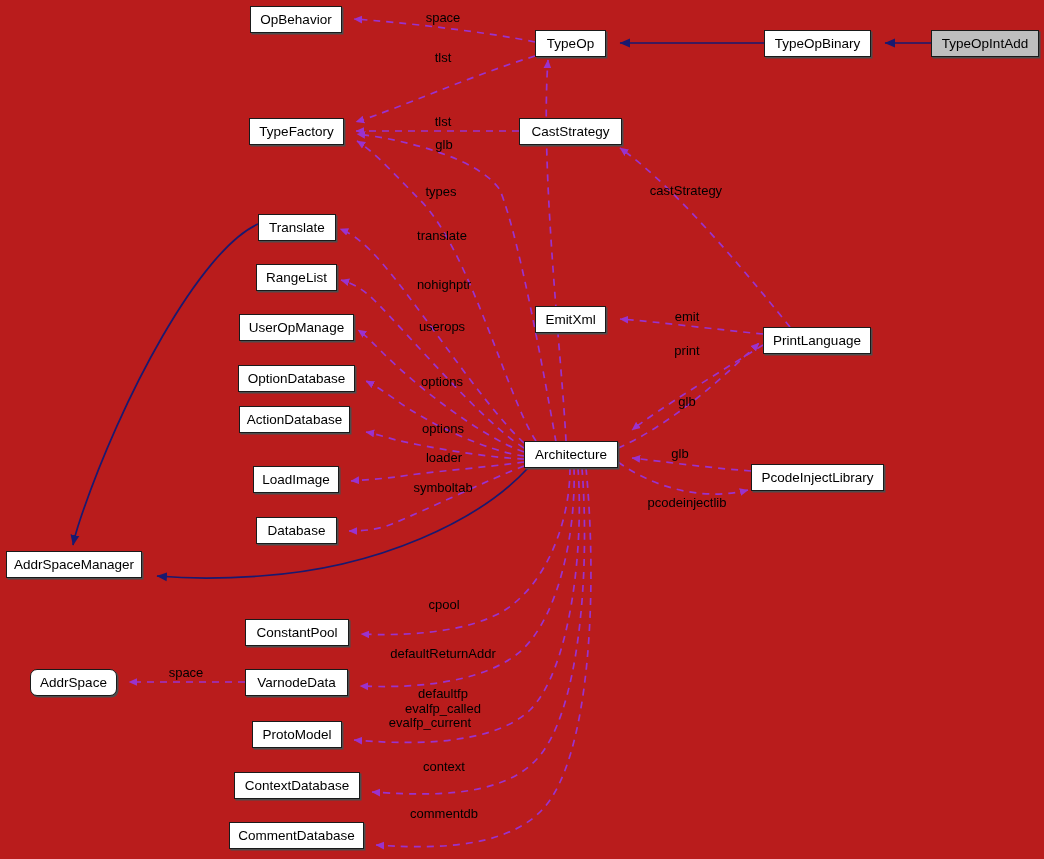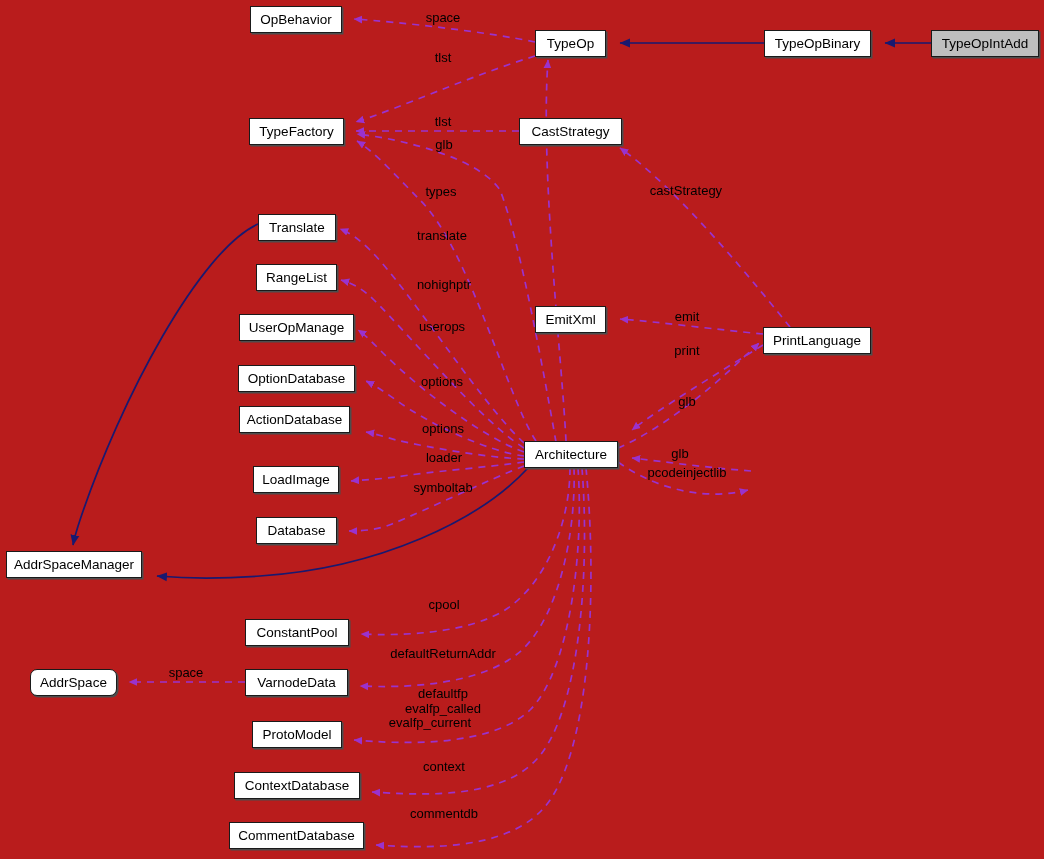--- a/index.html
+++ b/index.html
@@ -138,20 +138,21 @@
   <div class="node" style="left:249px;top:118px;width:95px;height:27px;">TypeFactory</div>
   <div class="node" style="left:519px;top:118px;width:103px;height:27px;">CastStrategy</div>
   <div class="node" style="left:258px;top:214px;width:78px;height:27px;">Translate</div>
   <div class="node" style="left:256px;top:264px;width:81px;height:27px;">RangeList</div>
   <div class="node" style="left:239px;top:314px;width:115px;height:27px;">UserOpManage</div>
   <div class="node" style="left:535px;top:306px;width:71px;height:27px;">EmitXml</div>
   <div class="node" style="left:763px;top:327px;width:108px;height:27px;">PrintLanguage</div>
   <div class="node" style="left:238px;top:365px;width:117px;height:27px;">OptionDatabase</div>
   <div class="node" style="left:239px;top:406px;width:111px;height:27px;">ActionDatabase</div>
   <div class="node" style="left:524px;top:441px;width:94px;height:27px;">Architecture</div>
+  <div class="node" style="left:751px;top:464px;width:133px;height:27px;">PcodeInjectLibrary</div>
   <div class="node" style="left:253px;top:466px;width:86px;height:27px;">LoadImage</div>
   <div class="node" style="left:256px;top:517px;width:81px;height:27px;">Database</div>
   <div class="node" style="left:6px;top:551px;width:136px;height:27px;">AddrSpaceManager</div>
   <div class="node" style="left:245px;top:619px;width:104px;height:27px;">ConstantPool</div>
   <div class="node" style="left:30px;top:669px;width:87px;height:27px;border-radius:7px;">AddrSpace</div>
   <div class="node" style="left:245px;top:669px;width:103px;height:27px;">VarnodeData</div>
   <div class="node" style="left:252px;top:721px;width:90px;height:27px;">ProtoModel</div>
   <div class="node" style="left:234px;top:772px;width:126px;height:27px;">ContextDatabase</div>
   <div class="node" style="left:229px;top:822px;width:135px;height:27px;">CommentDatabase</div>
 
@@ -165,21 +166,21 @@
   <div class="edge-label" style="left:444px;top:278px;transform:translateX(-50%);">nohighptr</div>
   <div class="edge-label" style="left:442px;top:320px;transform:translateX(-50%);">userops</div>
   <div class="edge-label" style="left:687px;top:310px;transform:translateX(-50%);">emit</div>
   <div class="edge-label" style="left:687px;top:344px;transform:translateX(-50%);">print</div>
   <div class="edge-label" style="left:442px;top:375px;transform:translateX(-50%);">options</div>
   <div class="edge-label" style="left:687px;top:395px;transform:translateX(-50%);">glb</div>
   <div class="edge-label" style="left:443px;top:422px;transform:translateX(-50%);">options</div>
   <div class="edge-label" style="left:680px;top:447px;transform:translateX(-50%);">glb</div>
   <div class="edge-label" style="left:444px;top:451px;transform:translateX(-50%);">loader</div>
   <div class="edge-label" style="left:443px;top:481px;transform:translateX(-50%);">symboltab</div>
-  <div class="edge-label" style="left:687px;top:466px;transform:translateX(-50%);text-align:right;">pcodeinjectlib</div>
+  <div class="edge-label" style="left:687px;top:496px;transform:translateX(-50%);text-align:right;">pcodeinjectlib</div>
   <div class="edge-label" style="left:444px;top:598px;transform:translateX(-50%);">cpool</div>
   <div class="edge-label" style="left:443px;top:647px;transform:translateX(-50%);">defaultReturnAddr</div>
   <div class="edge-label" style="left:443px;top:687px;transform:translateX(-50%);">defaultfp</div>
   <div class="edge-label" style="left:443px;top:702px;transform:translateX(-50%);">evalfp_called</div>
   <div class="edge-label" style="left:430px;top:716px;transform:translateX(-50%);">evalfp_current</div>
   <div class="edge-label" style="left:186px;top:666px;transform:translateX(-50%);">space</div>
   <div class="edge-label" style="left:444px;top:760px;transform:translateX(-50%);">context</div>
   <div class="edge-label" style="left:444px;top:807px;transform:translateX(-50%);">commentdb</div>
 
 </div>

